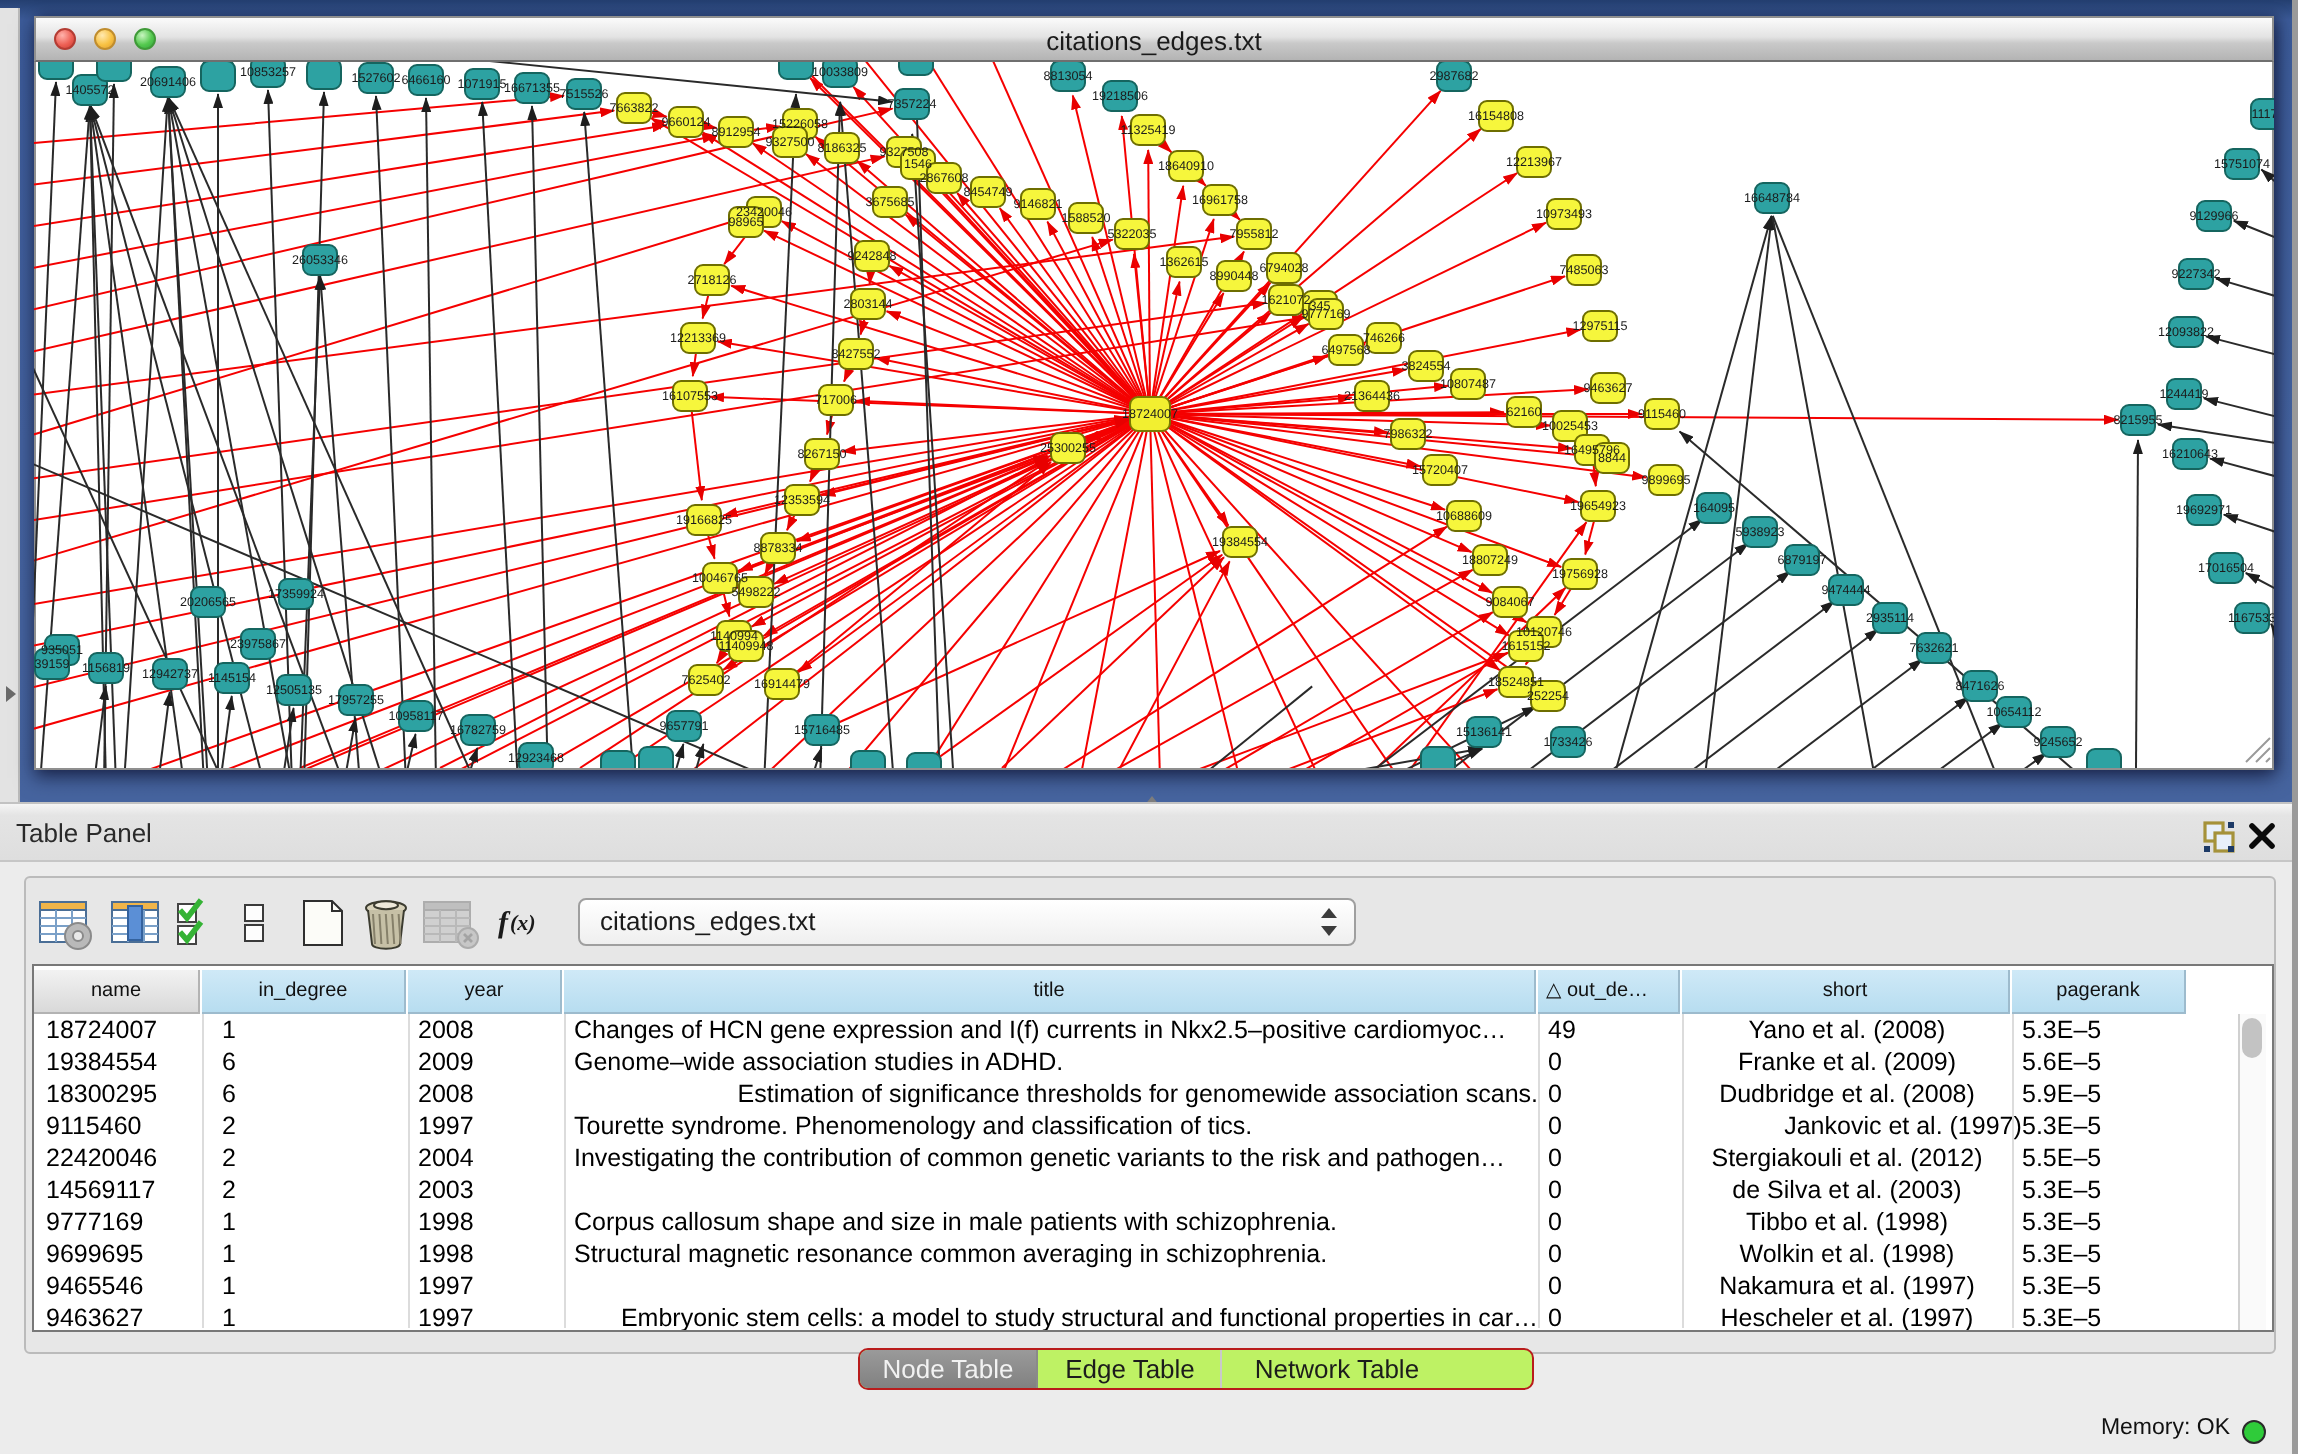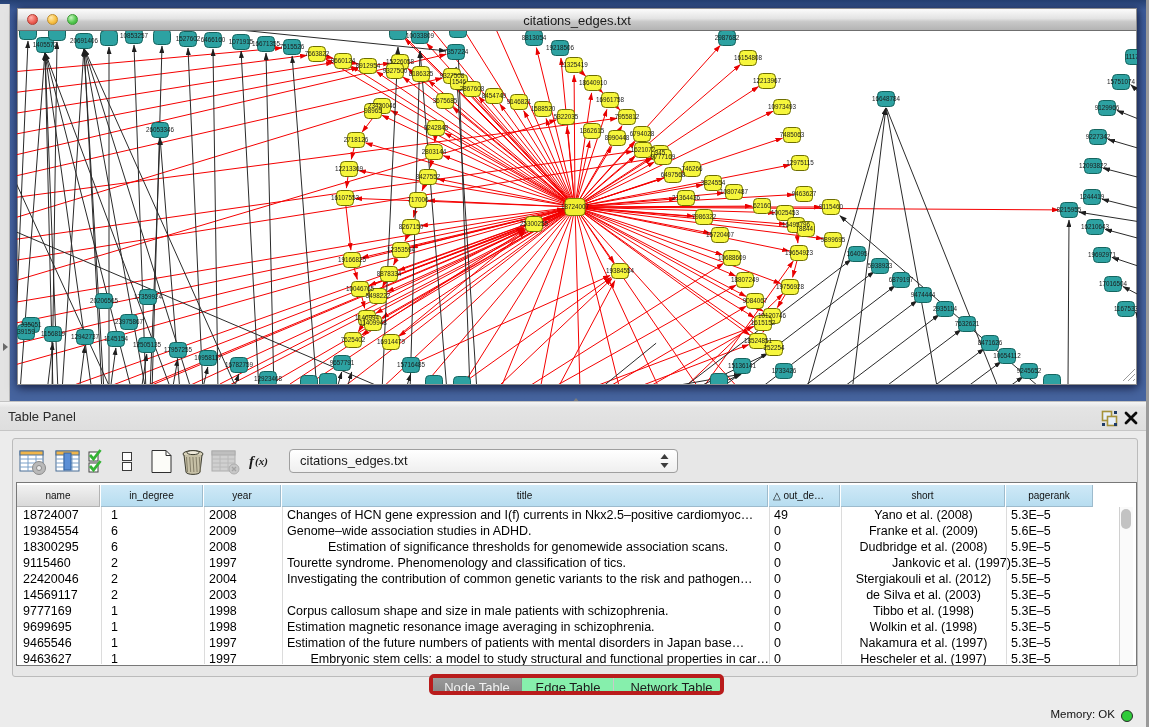--- a/index.html
+++ b/index.html
@@ -19,21 +19,21 @@
 #thead{left:0;top:2px;width:1077px;height:22px}
 .hb,.hg{position:absolute;top:0;height:22px;font-size:10px;color:#111;text-align:center;line-height:22px}
 .hb{background:linear-gradient(180deg,#cfe9f7 0,#b7ddf0 100%);border-right:1px solid #9dbbcd;border-bottom:1px solid #9dbbcd}
 .hg{background:linear-gradient(180deg,#f2f2f2 0,#d9d9d9 100%);border-right:1px solid #b3b3b3;border-bottom:1px solid #b3b3b3}
 #tbody{left:0;top:24px;width:1077px;height:158px;overflow:hidden}
 .tr{position:absolute;left:0;width:1077px;height:16px}
 .tc{position:absolute;top:0;height:16px;font-size:12.5px;color:#000;line-height:16px;white-space:nowrap;overflow:hidden}
 .colsep{position:absolute;top:24px;width:1px;height:157px;background:#dcdcdc}
 #sbtrack{left:1119px;top:507px;width:14px;height:158px;background:#fafafa;border-left:1px solid #d0d0d0}
 #sbthumb{left:1121px;top:509px;width:10px;height:20px;background:#c3c3c3;border-radius:5px}
-#tabs{left:429px;top:674px;width:295px;height:21px;border:4px solid #b91c1c;border-radius:5px;background:#86efac;overflow:hidden;font-size:13px}
+#tabs{left:429px;top:674px;width:338px;height:21px;border:1px solid #b91c1c;border-radius:5px;background:#bef264;overflow:hidden;font-size:13px}
 .tab{position:absolute;top:0;height:21px;line-height:20px;text-align:center;color:#1c1c1c}
 #memory{left:0px;top:708px;width:1115px;text-align:right;font-size:11.5px;color:#111}
 #memdot{left:1121px;top:710px;width:12px;height:12px;border-radius:50%;background:#2fcb3a;border:1px solid #2b2b2b}
 </style></head><body>
 <div id="desktop" class="abs"></div>
 <div id="leftstrip" class="abs"></div>
 <svg class="abs" style="left:1px;top:342px" width="8" height="10">
     <path d="M2,1 L7,5 L2,9 z" fill="#6a6a6a"></path>
   </svg>
 <div id="win" class="abs"></div>
@@ -658,21 +658,21 @@
         <div class="tc" style="left:192px;width:73px;text-align:left;">2009</div>
         <div class="tc" style="left:270px;width:482px;text-align:left;">Genome–wide association studies in ADHD.</div>
         <div class="tc" style="left:757px;width:67px;text-align:left;">0</div>
         <div class="tc" style="left:824px;width:165px;text-align:center;">Franke et al. (2009)</div>
         <div class="tc" style="left:994px;width:83px;text-align:left;">5.6E–5</div>
       </div>
       <div class="tr" style="top:32px">
         <div class="tc" style="left:6px;width:78px;text-align:left;">18300295</div>
         <div class="tc" style="left:94px;width:93px;text-align:left;">6</div>
         <div class="tc" style="left:192px;width:73px;text-align:left;">2008</div>
-        <div class="tc" style="left:270px;width:482px;text-align:center;">Estimation of significance thresholds for genomewide association scans.</div>
+        <div class="tc" style="left:270px;width:482px;text-align:right;">Estimation of significance thresholds for genomewide association scans.</div>
         <div class="tc" style="left:757px;width:67px;text-align:left;">0</div>
         <div class="tc" style="left:824px;width:165px;text-align:center;">Dudbridge et al. (2008)</div>
         <div class="tc" style="left:994px;width:83px;text-align:left;">5.9E–5</div>
       </div>
       <div class="tr" style="top:48px">
         <div class="tc" style="left:6px;width:78px;text-align:left;">9115460</div>
         <div class="tc" style="left:94px;width:93px;text-align:left;">2</div>
         <div class="tc" style="left:192px;width:73px;text-align:left;">1997</div>
         <div class="tc" style="left:270px;width:482px;text-align:left;">Tourette syndrome. Phenomenology and classification of tics.</div>
         <div class="tc" style="left:757px;width:67px;text-align:left;">0</div>
@@ -702,30 +702,29 @@
         <div class="tc" style="left:192px;width:73px;text-align:left;">1998</div>
         <div class="tc" style="left:270px;width:482px;text-align:left;">Corpus callosum shape and size in male patients with schizophrenia.</div>
         <div class="tc" style="left:757px;width:67px;text-align:left;">0</div>
         <div class="tc" style="left:824px;width:165px;text-align:center;">Tibbo et al. (1998)</div>
         <div class="tc" style="left:994px;width:83px;text-align:left;">5.3E–5</div>
       </div>
       <div class="tr" style="top:112px">
         <div class="tc" style="left:6px;width:78px;text-align:left;">9699695</div>
         <div class="tc" style="left:94px;width:93px;text-align:left;">1</div>
         <div class="tc" style="left:192px;width:73px;text-align:left;">1998</div>
-        <div class="tc" style="left:270px;width:482px;text-align:left;">Estimation magnetic resonance image averaging in schizophrenia.</div>
+        <div class="tc" style="left:270px;width:482px;text-align:left;">Structural magnetic resonance common averaging in schizophrenia.</div>
         <div class="tc" style="left:757px;width:67px;text-align:left;">0</div>
         <div class="tc" style="left:824px;width:165px;text-align:center;">Wolkin et al. (1998)</div>
         <div class="tc" style="left:994px;width:83px;text-align:left;">5.3E–5</div>
       </div>
       <div class="tr" style="top:128px">
         <div class="tc" style="left:6px;width:78px;text-align:left;">9465546</div>
         <div class="tc" style="left:94px;width:93px;text-align:left;">1</div>
         <div class="tc" style="left:192px;width:73px;text-align:left;">1997</div>
-        <div class="tc" style="left:270px;width:482px;text-align:left;">Estimation of the future numbers of patients with mental disorders in Japan base…</div>
         <div class="tc" style="left:757px;width:67px;text-align:left;">0</div>
         <div class="tc" style="left:824px;width:165px;text-align:center;">Nakamura et al. (1997)</div>
         <div class="tc" style="left:994px;width:83px;text-align:left;">5.3E–5</div>
       </div>
       <div class="tr" style="top:144px">
         <div class="tc" style="left:6px;width:78px;text-align:left;">9463627</div>
         <div class="tc" style="left:94px;width:93px;text-align:left;">1</div>
         <div class="tc" style="left:192px;width:73px;text-align:left;">1997</div>
         <div class="tc" style="left:270px;width:482px;text-align:right;">Embryonic stem cells: a model to study structural and functional properties in car…</div>
         <div class="tc" style="left:757px;width:67px;text-align:left;">0</div>

